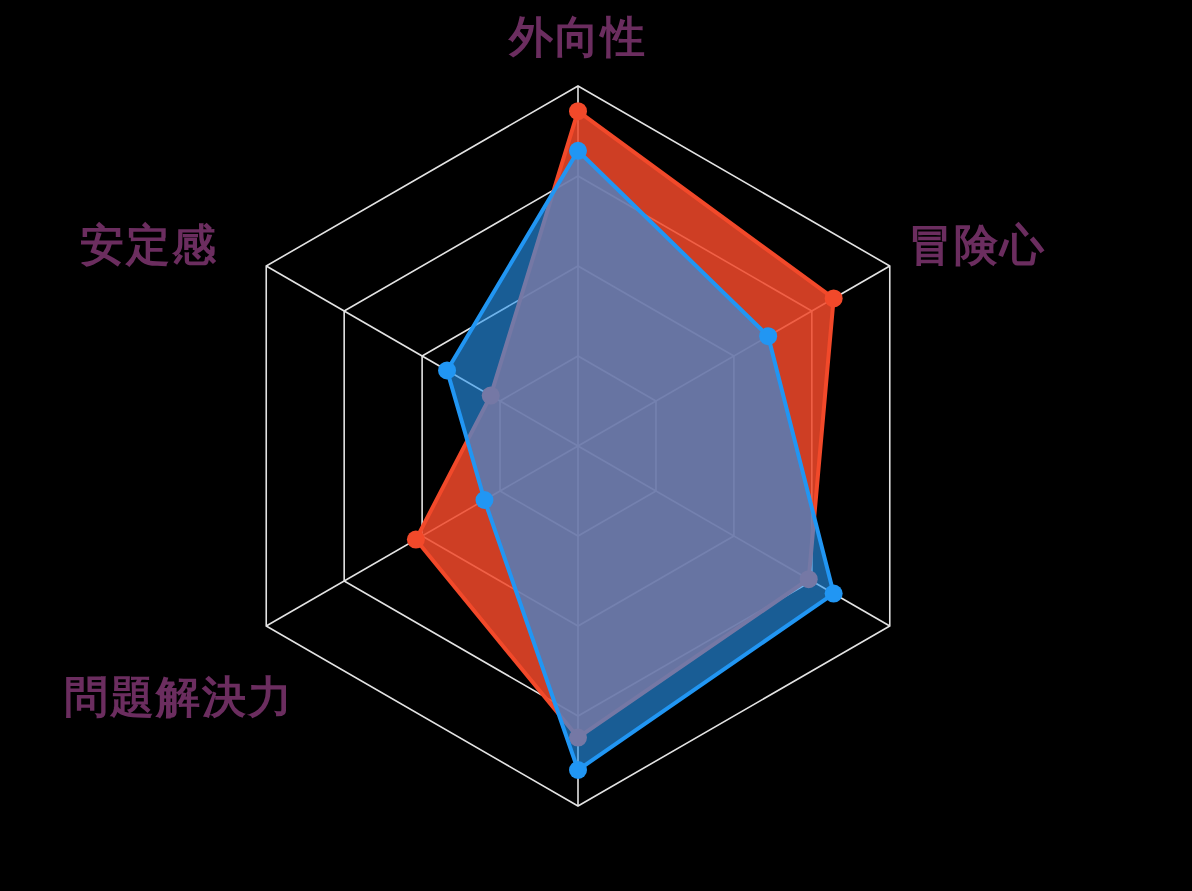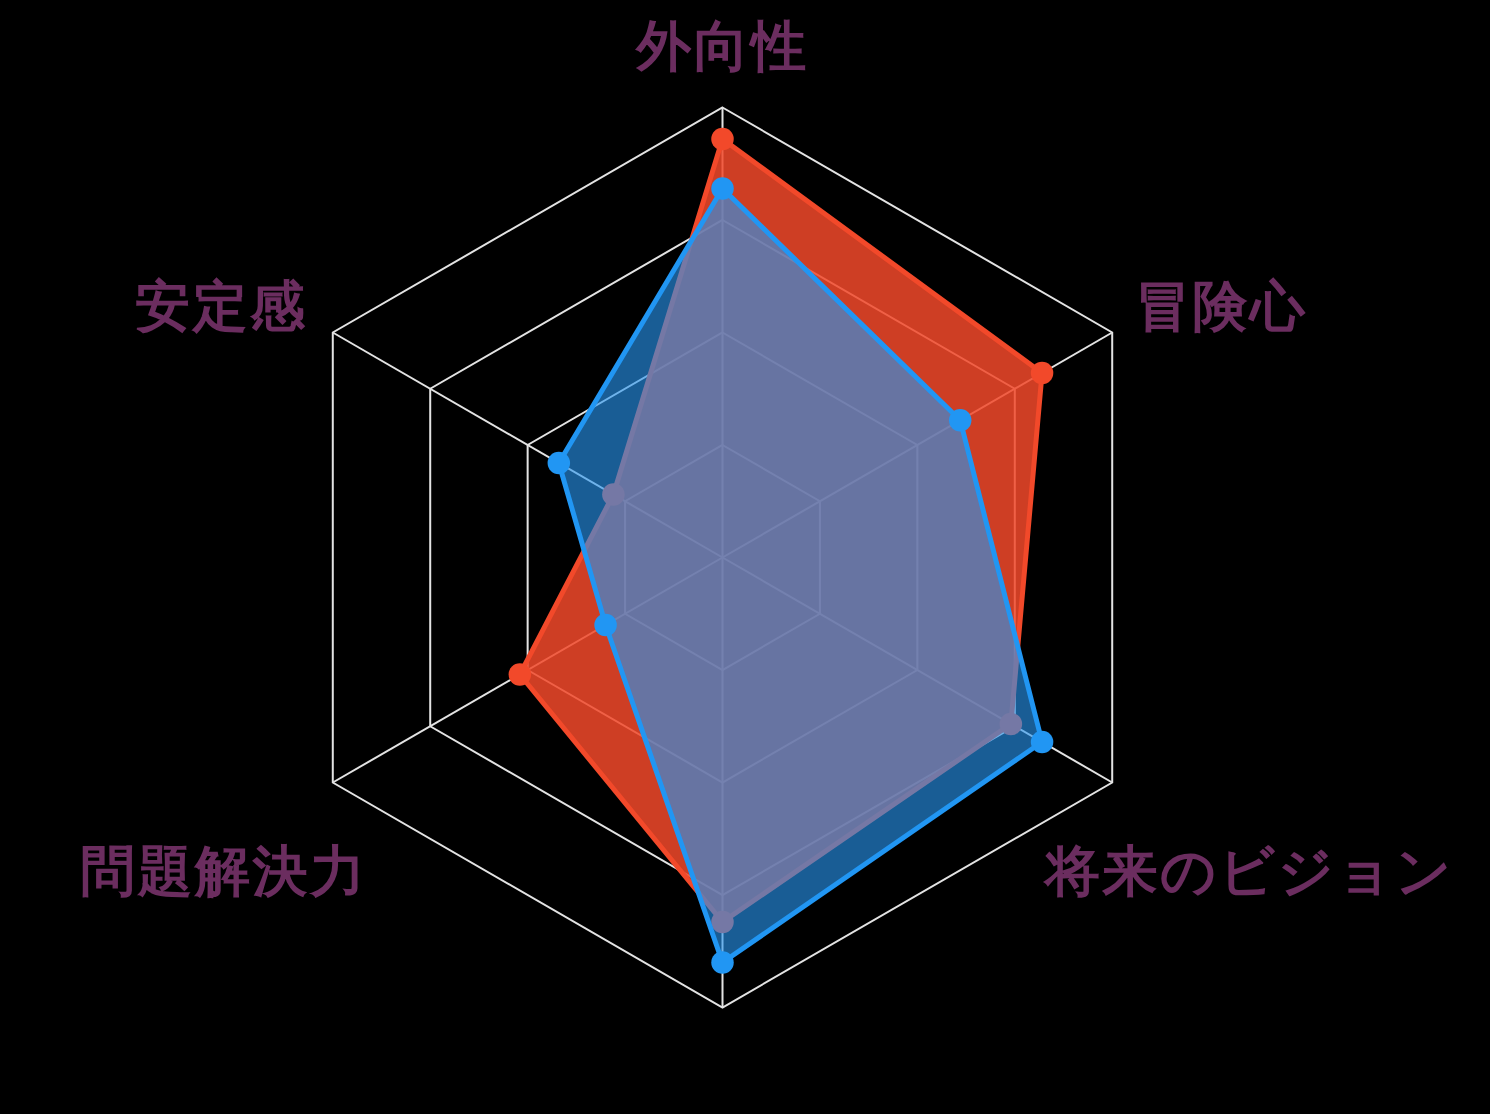--- a/index.html
+++ b/index.html
@@ -65,16 +65,15 @@
       <circle cx="578" cy="150.80000000000007" r="9" fill="#2196f3"></circle>
       <circle cx="768.1791786710628" cy="336.20000000000005" r="9" fill="#2196f3"></circle>
       <circle cx="833.6506991971662" cy="593.5999999999999" r="9" fill="#2196f3"></circle>
       <circle cx="578" cy="770" r="9" fill="#2196f3"></circle>
       <circle cx="484.4692563912806" cy="500" r="9" fill="#2196f3"></circle>
       <circle cx="447.05695894779285" cy="370.40000000000003" r="9" fill="#2196f3"></circle>
     </svg>
 
   <div class="axis-label lbl-1" style="color: rgb(107, 45, 95);">冒険心</div>
   <div class="axis-label center lbl-0" style="color: rgb(107, 45, 95);">外向性</div>
-  <div class="axis-label lbl-2" style="color: rgb(107, 45, 95);">将来のビジョン</div>
   <div class="axis-label lbl-4" style="color: rgb(107, 45, 95);">問題解決力</div>
-  <div class="axis-label lbl-5" style="color: rgb(107, 45, 95); margin-left: 28px;">安定感</div>
+  <div class="axis-label lbl-5" style="color: rgb(107, 45, 95);">安定感</div>
 </div>
 
 </body></html>

